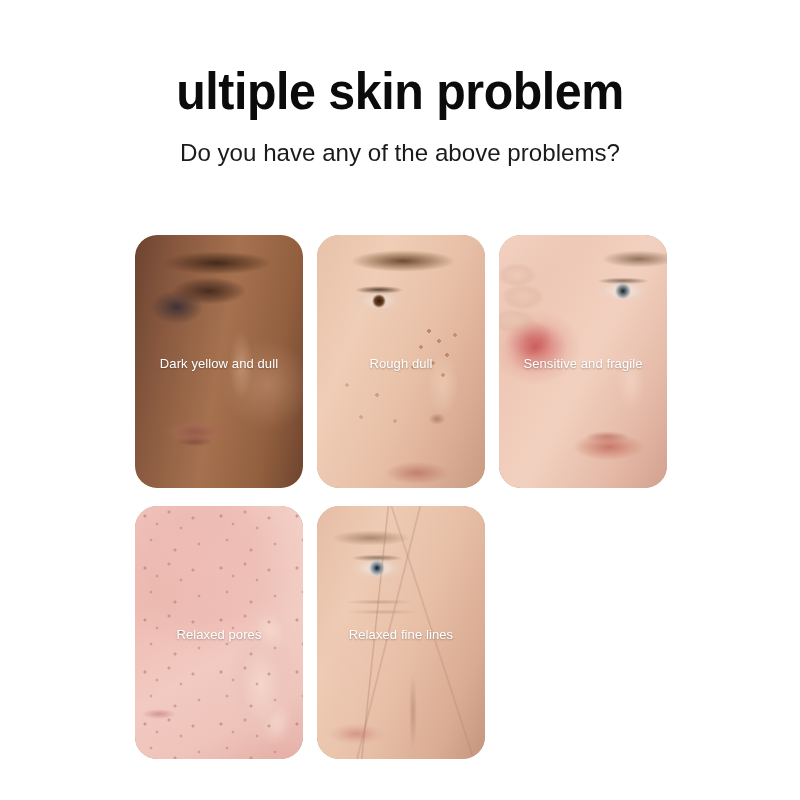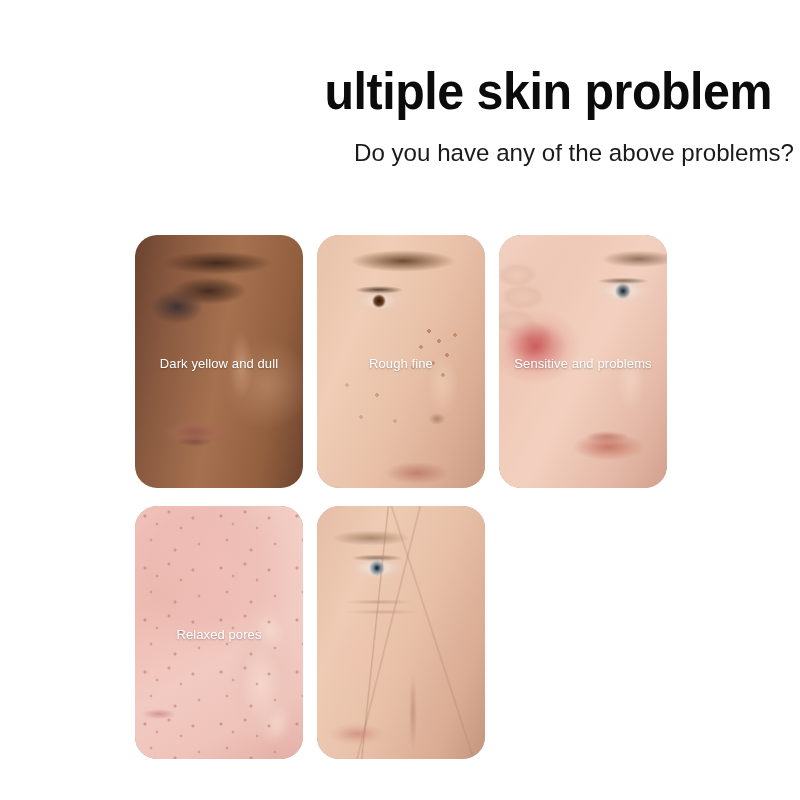--- a/index.html
+++ b/index.html
@@ -23,21 +23,21 @@
     background: #ffffff;
     box-sizing: border-box;
   }
 
   
   .header {
     position: absolute;
     top: 62px;
     left: 0;
     width: 800px;
-    text-align: right;
+    text-align: center;
   }
 
   .title {
     font-family: "Liberation Sans", sans-serif;
     font-size: 52px;
     font-weight: 700;
     line-height: 58px;
     letter-spacing: -0.5px;
     color: #0b0b0b;
     margin: 0;
@@ -272,32 +272,33 @@
 
   <div class="grid">
 
     <div class="card">
       <div class="photo photo-dull"></div>
       <div class="card-label">Dark yellow and dull</div>
     </div>
 
     <div class="card">
       <div class="photo photo-rough"></div>
-      <div class="card-label">Rough fine</div>
+      <div class="card-label">Rough dull</div>
     </div>
 
     <div class="card">
       <div class="photo photo-sensitive"></div>
-      <div class="card-label">Sensitive and problems</div>
+      <div class="card-label">Sensitive and fragile</div>
     </div>
 
 
     <div class="card">
       <div class="photo photo-pores"></div>
       <div class="card-label">Relaxed pores</div>
     </div>
 
     <div class="card">
       <div class="photo photo-lines"></div>
+      <div class="card-label">Relaxed fine lines</div>
     </div>
 
   </div>
 </div>
 
 </body></html>

